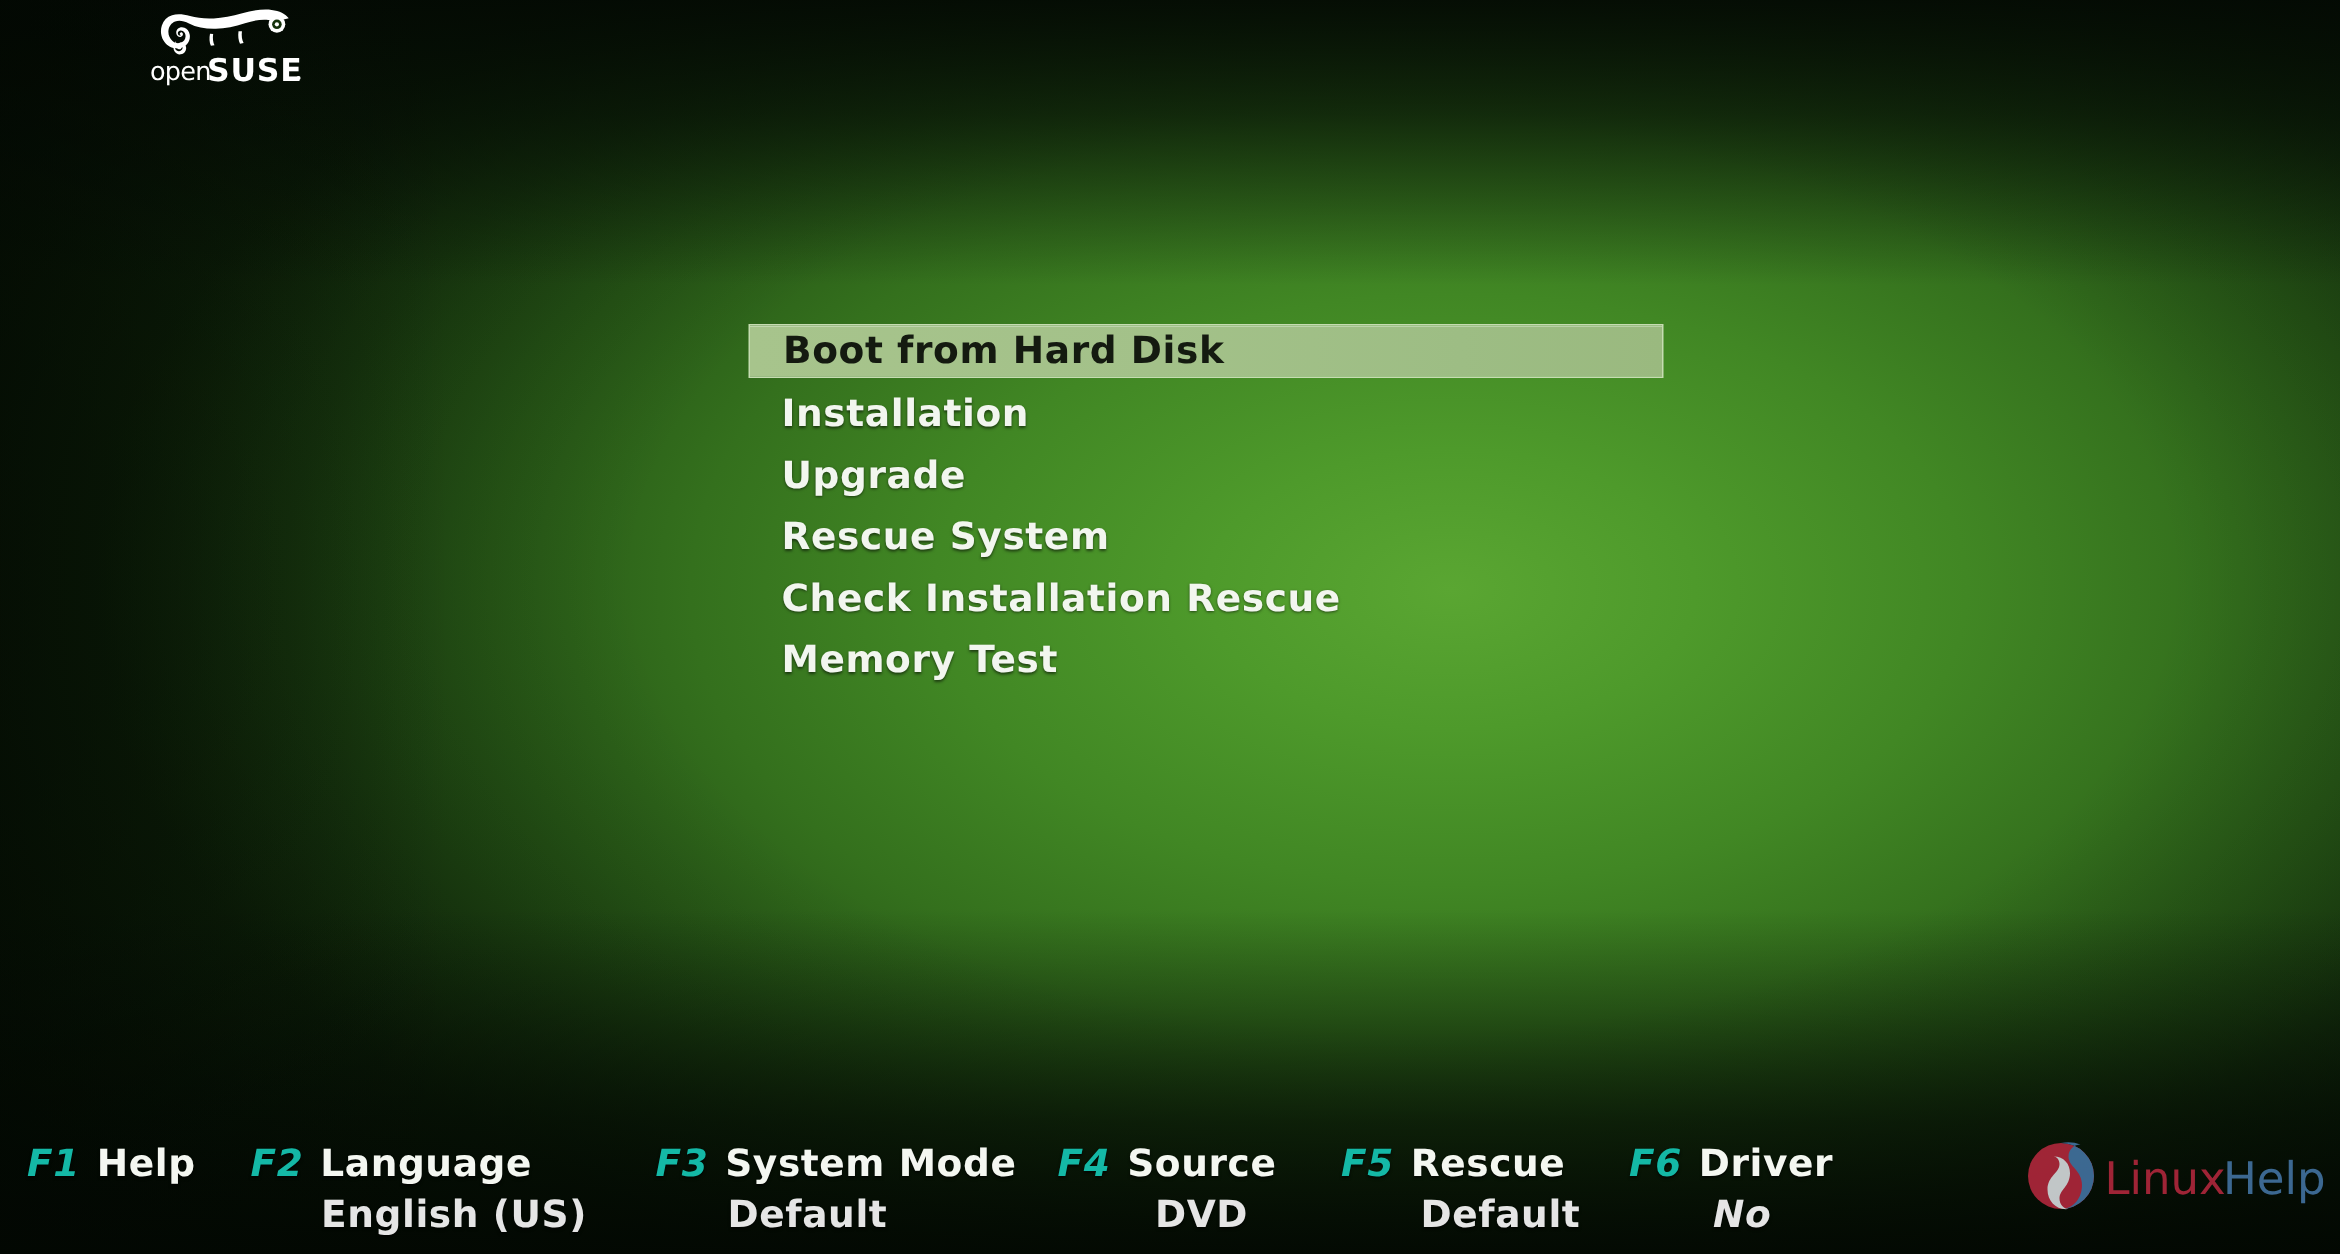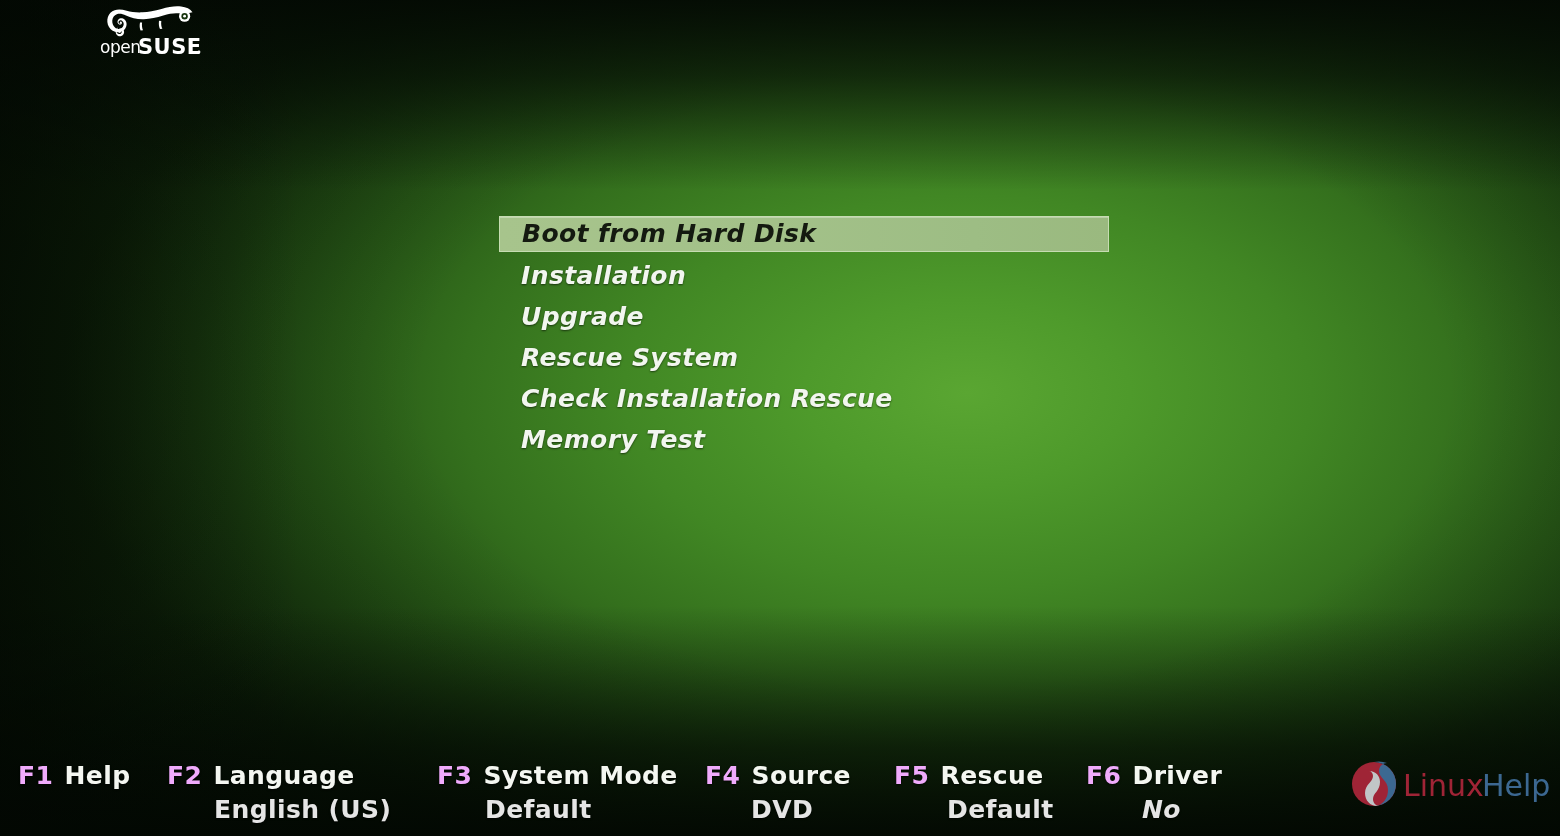--- a/index.html
+++ b/index.html
@@ -94,21 +94,20 @@
     height: 41px;
     line-height: 41px;
     padding-left: 22px;
     box-sizing: border-box;
     font-size: 25px;
     font-weight: bold;
     letter-spacing: 0.4px;
     color: #f2f6ef;
     text-shadow: 0 1px 2px rgba(0,0,0,0.55);
     white-space: nowrap;
-    font-style: italic;
   }
   .menu-row.selected {
     color: #141a10;
     text-shadow: none;
     background: linear-gradient(to right,
       #a7c48c 0%, #a3c189 45%, #9dbd84 78%, #9ab97f 100%);
     border: 1px solid #c6dcb2;
     box-shadow: inset 0 1px 0 rgba(255,255,255,0.30);
     height: 36px;
     line-height: 34px;
@@ -132,23 +131,24 @@
   .fkey-line1 {
     position: absolute;
     top: 4px;
     left: 0;
     white-space: nowrap;
     font-size: 25px;
     font-weight: bold;
     line-height: 32px;
   }
   .fkey-key {
-    color: #f0abfc;
+    color: #14b8a6;
     text-shadow: 0 1px 2px rgba(0,0,0,0.7);
     letter-spacing: 0.5px;
+    font-style: italic;
   }
   .fkey-label {
     color: #f4f7f1;
     text-shadow: 0 1px 2px rgba(0,0,0,0.7);
     margin-left: 11px;
     letter-spacing: 0.4px;
   }
   .fkey-value {
     position: absolute;
     top: 38px;
@@ -270,21 +270,21 @@
       <div class="fkey-line1">
         <span class="fkey-key">F3</span><span class="fkey-label">System Mode</span>
       </div>
       <div class="fkey-value" style="left:48px;">Default</div>
     </div>
 
     <div class="fkey" style="left:705px;">
       <div class="fkey-line1">
         <span class="fkey-key">F4</span><span class="fkey-label">Source</span>
       </div>
-      <div class="fkey-value" style="left:46px;">DVD</div>
+      <div class="fkey-value" style="left:65px;">DVD</div>
     </div>
 
     <div class="fkey" style="left:894px;">
       <div class="fkey-line1">
         <span class="fkey-key">F5</span><span class="fkey-label">Rescue</span>
       </div>
       <div class="fkey-value" style="left:53px;">Default</div>
     </div>
 
     <div class="fkey" style="left:1086px;">

